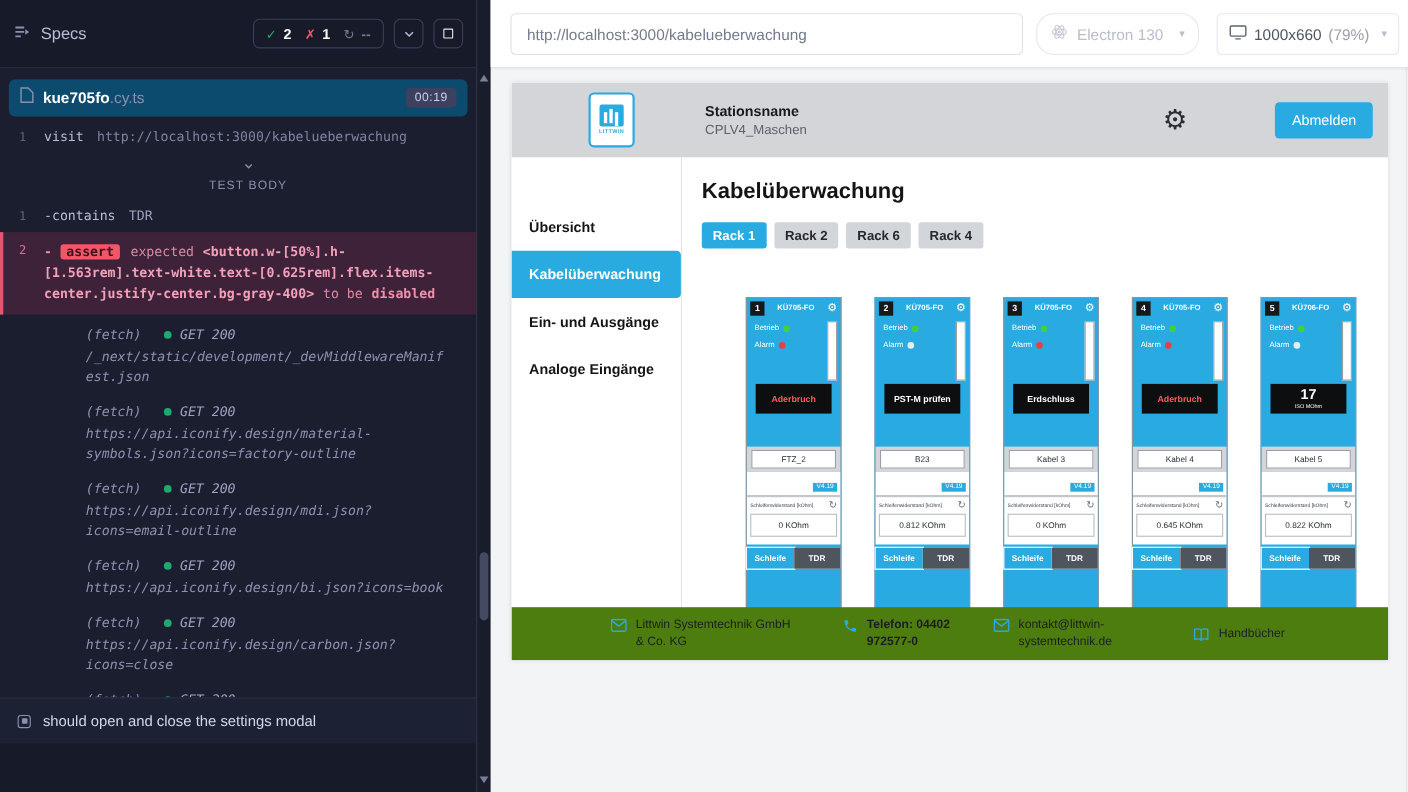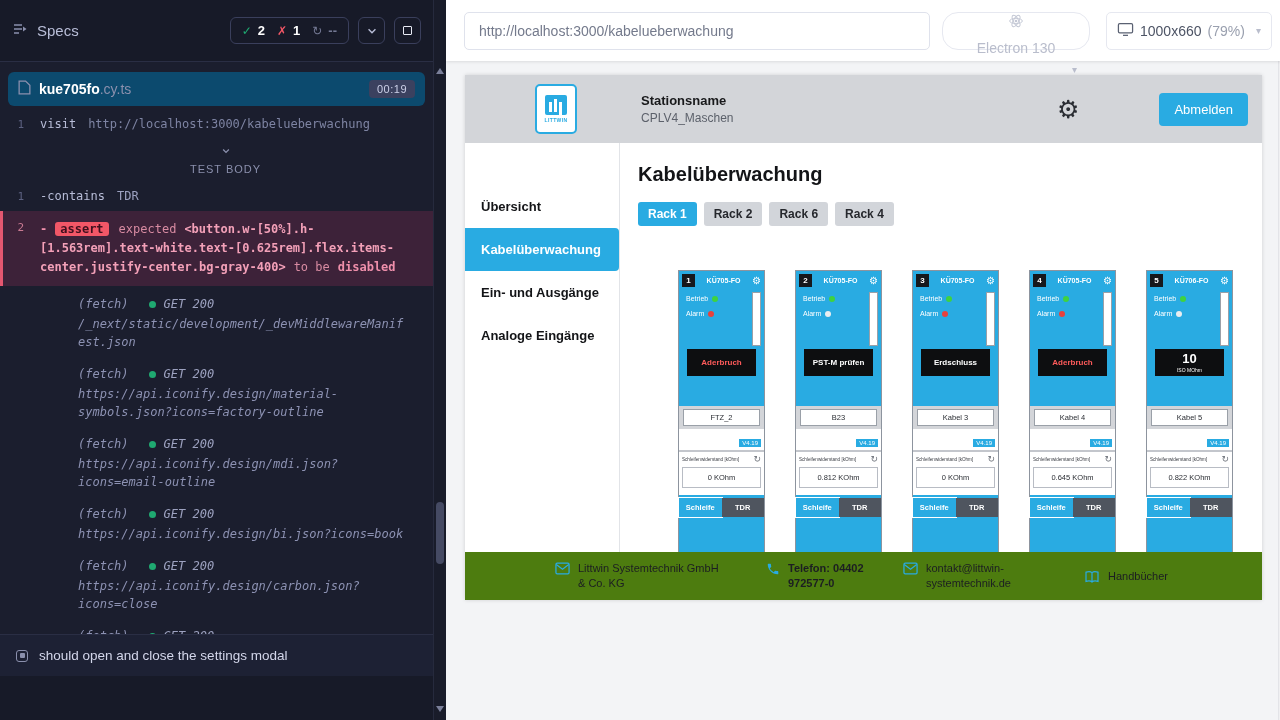--- a/index.html
+++ b/index.html
@@ -57,21 +57,21 @@
   
   .runner-scroll { width:13px; height:720px; background:#191c2a; border-left:1px solid #262a3d; position:relative; flex-shrink:0;}
   .tri-up { position:absolute; top:68px; left:2px; width:0; height:0; border-left:4px solid transparent; border-right:4px solid transparent; border-bottom:6px solid #7a7f99; cursor:pointer;}
   .tri-down { position:absolute; bottom:8px; left:2px; width:0; height:0; border-left:4px solid transparent; border-right:4px solid transparent; border-top:6px solid #7a7f99; cursor:pointer;}
   .rthumb { position:absolute; top:502px; left:2px; width:8px; height:62px; background:#454a63; border-radius:4px; cursor:pointer;}
 
   
   .stage { flex:1; display:flex; flex-direction:column; position:relative; }
   .stage-toolbar { height:61px; background:#fff; display:flex; align-items:center; padding:0 18px; gap:10px; box-shadow:0 1px 3px rgba(0,0,0,.10); position:relative; z-index:2;}
   .url-bar { width:466px; height:38px; border:1px solid #dfe2ec; border-radius:5px; display:flex; align-items:center; padding:0 14px; color:#747a8c; font-size:14px; cursor:text;}
-  .browser-select { width:148px; height:38px; border:1px solid #e6e8f0; border-radius:16px; display:flex; align-items:center; gap:8px; padding:0 12px; color:#b9bdcc; font-size:14px; margin-left:2px; cursor:pointer;flex-direction:column;}
+  .browser-select { width:148px; height:38px; border:1px solid #e6e8f0; border-radius:16px; display:flex; align-items:center; gap:8px; padding:0 12px; color:#b9bdcc; font-size:14px; margin-left:2px; cursor:pointer;}
   .viewport-select { width:166px; height:38px; border:1px solid #e6e8f0; border-radius:5px; display:flex; align-items:center; gap:6px; padding:0 10px; color:#4d5465; font-size:14px; margin-left:6px; cursor:pointer;}
   .vzoom { color:#9aa0af;text-align:right; }
   .chev { color:#b9bdcc; font-size:10px; margin-left:auto;}
 
   .aut-wrap { flex:1; padding:14px 0 0 19px; }
   .aut { width:797px; height:525px; background:#fff; position:relative; overflow:hidden; box-shadow:0 0 4px rgba(0,0,0,.15); }
 
   .app-header { height:68px; background:#d3d5d9; display:flex; align-items:center; }
   .logo { margin-left:70px; width:42px; height:50px; background:#fff; border:2px solid #29abe2; border-radius:5px; display:flex; flex-direction:column; align-items:center; justify-content:center; gap:2px; flex-shrink:0;}
   .logo-glyph { width:22px; height:20px; background:#29abe2; border-radius:2px; position:relative; overflow:hidden;}
@@ -486,21 +486,21 @@
               <span class="card-strip"></span>
               <div class="card-ind">
                   <span class="ind-label">Betrieb</span>
                   <span class="dot" style="background-color: rgb(63, 210, 63);"></span>
                 </div>
               <div class="card-ind">
                   <span class="ind-label">Alarm</span>
                   <span class="dot" style="background-color: rgb(233, 237, 240);"></span>
                 </div>
               <div class="card-status">
-                <span class="status-big">10</span>
+                <span class="status-big">17</span>
                 <span class="status-sub">ISO MOhm</span>
               </div>
               <div class="card-namefield">
                   <div class="namebox">Kabel 5</div>
                 </div>
               <div class="card-version"><span class="ver-chip">V4.19</span></div>
               <div class="card-res">
                 <div class="res-head">
                     <span class="res-label">Schleifenwiderstand [kOhm]</span>
                     <span class="res-refresh">↻</span>

